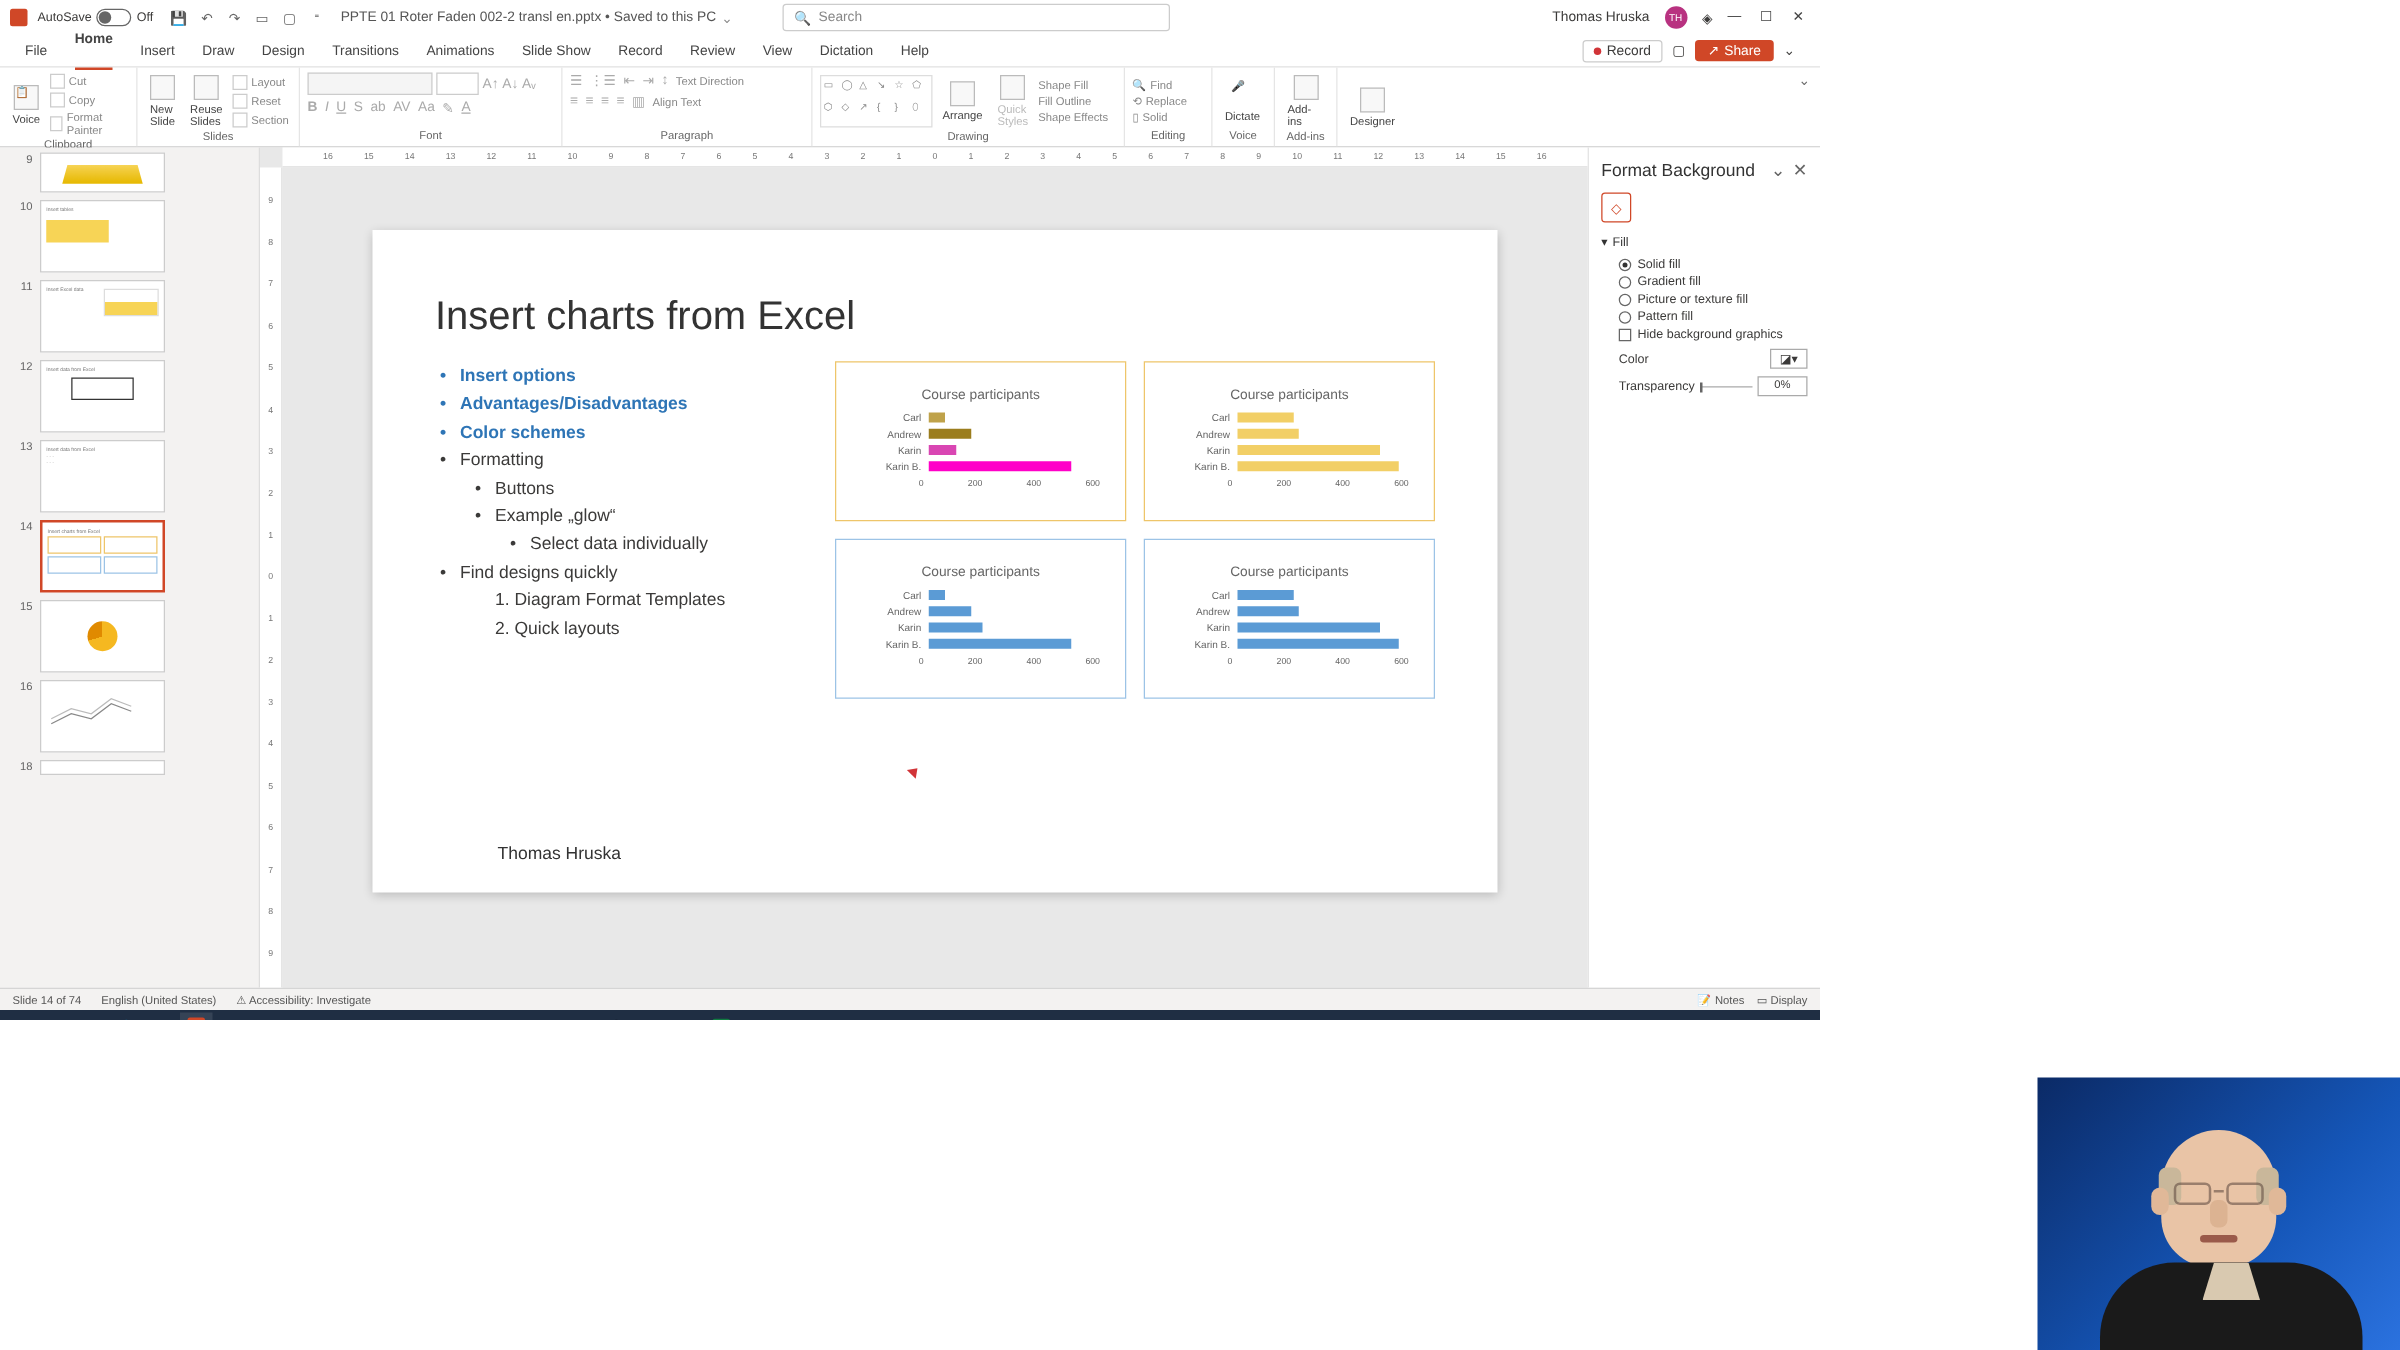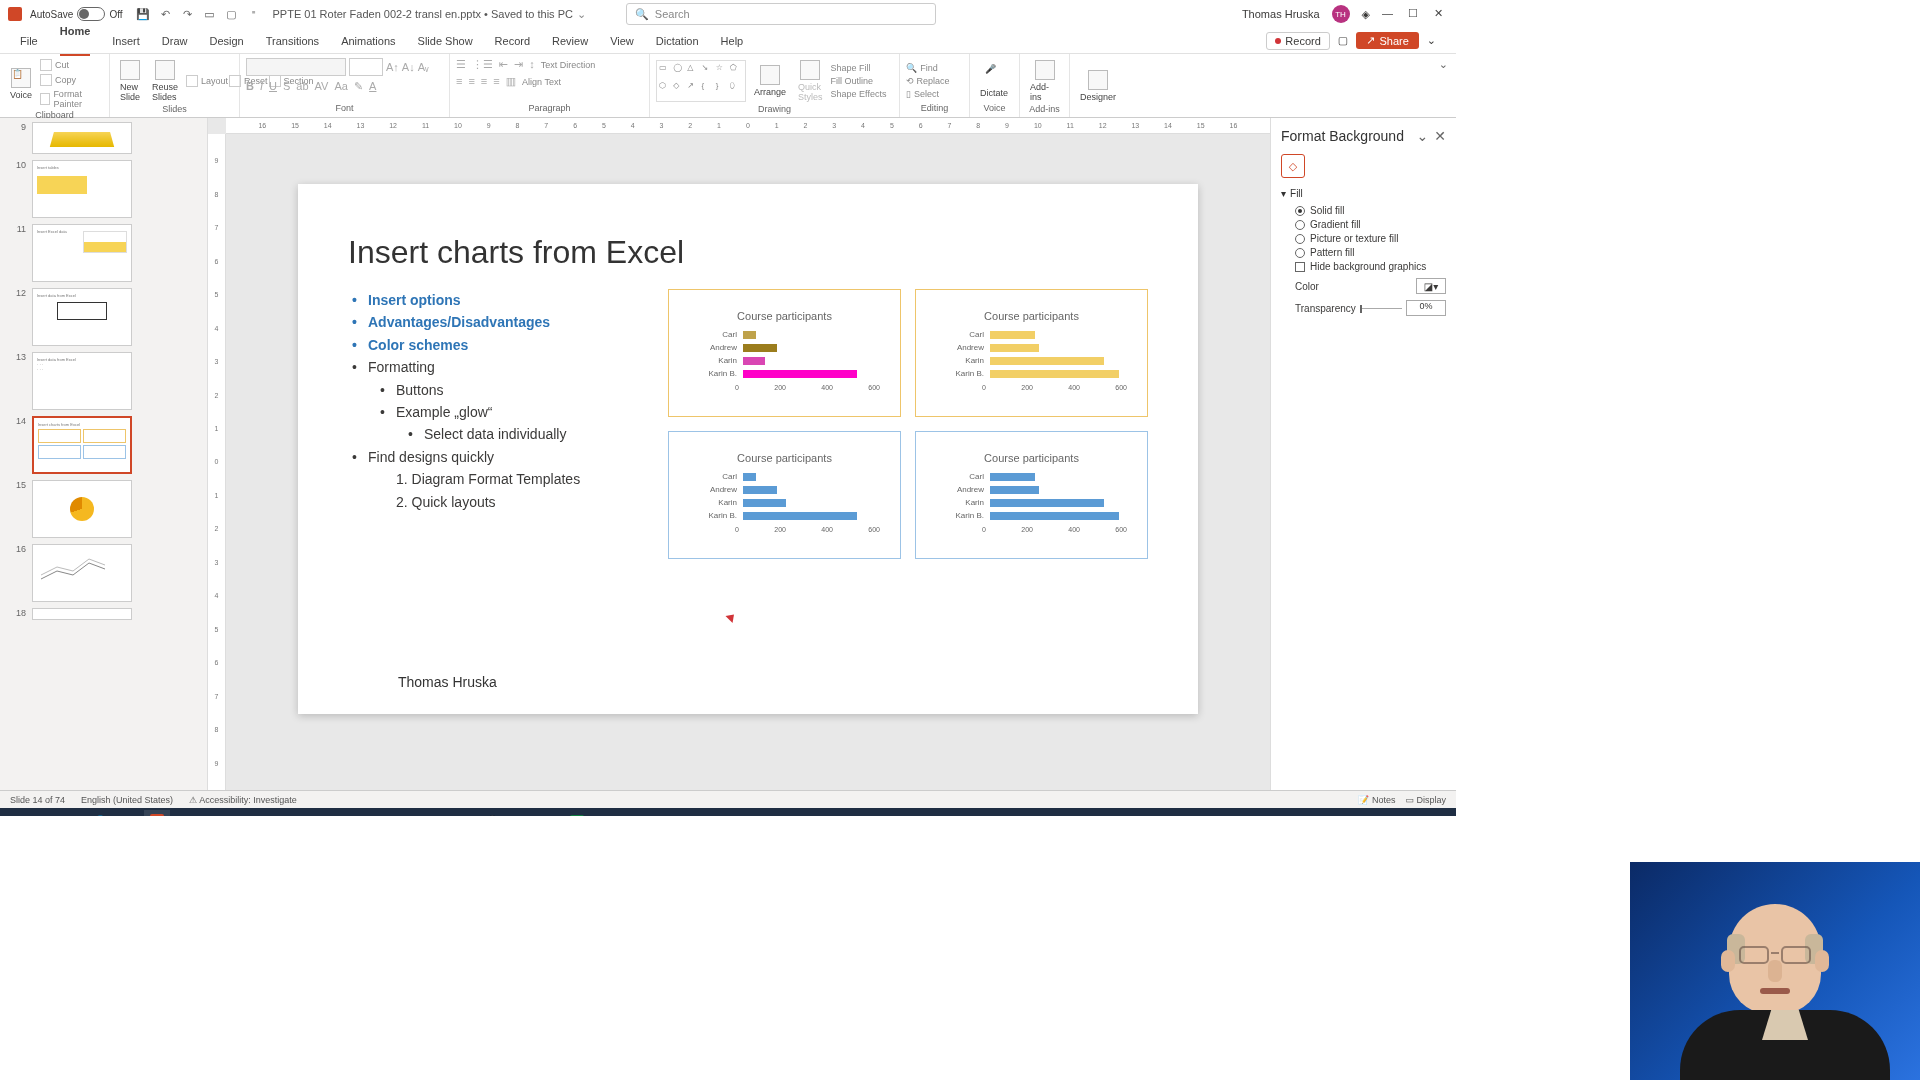--- a/index.html
+++ b/index.html
@@ -54,21 +54,21 @@
 .slide-text .b2{padding-left:48px;position:relative}
 .slide-text .b2::before{content:"•";position:absolute;left:32px}
 .slide-text .b3{padding-left:76px;position:relative}
 .slide-text .b3::before{content:"•";position:absolute;left:60px}
 .slide-text .n1{padding-left:48px}
 .slide-charts{flex:1;display:grid;grid-template-columns:1fr 1fr;gap:14px}
 .chart{border:1px solid #eec56a;background:#fff;padding:20px;height:128px}
 .chart.blueborder{border-color:#9cc3e6}
 .chart-title{text-align:center;font-size:11px;color:#666;margin-bottom:8px}
 .chart-body{display:flex;flex-direction:column;gap:4px;padding:0 8px}
-.bar-row{display:flex;align-items:flex-end;gap:6px}
+.bar-row{display:flex;align-items:flex-start;gap:6px}
 .bar-label{width:40px;text-align:right;font-size:8px;color:#666}
 .bar-track{flex:1;height:8px;position:relative}
 .bar{height:100%}
 .axis{display:flex;padding-left:46px;font-size:7px;color:#666;justify-content:space-between;margin-top:6px}
 .slide-footer{position:absolute;bottom:24px;left:100px;font-size:14px;color:#333}
 .format-pane{width:186px;background:#fff;border-left:1px solid #ddd;padding:10px 10px}
 .fp-title{font-size:14px;color:#333;margin-bottom:10px;display:flex;align-items:center;justify-content:space-between}
 .fp-icon{width:24px;height:24px;border:1px solid #d04727;border-radius:3px;margin-bottom:10px;display:flex;align-items:center;justify-content:center;color:#d04727}
 .fp-section{font-size:10px;color:#333;margin-bottom:6px;display:flex;align-items:center;gap:4px}
 .fp-opt{font-size:10px;margin-left:14px;margin-bottom:3px;display:flex;align-items:center;gap:5px}
@@ -193,21 +193,21 @@
       <div class="rbtn-lg">
           <div class="icon"></div>
           <span style="white-space:pre">New
 Slide</span>
         </div>
       <div class="rbtn-lg">
           <div class="icon"></div>
           <span style="white-space:pre">Reuse
 Slides</span>
         </div>
-      <div style="display:flex;gap:1px">
+      <div style="display:flex;flex-direction:column;gap:1px">
         <div class="rbtn-sm">
             <div class="icon"></div>
             <span>Layout</span>
           </div>
         <div class="rbtn-sm">
             <div class="icon"></div>
             <span>Reset</span>
           </div>
         <div class="rbtn-sm">
             <div class="icon"></div>
@@ -302,21 +302,21 @@
           </div>
       </div>
     </div>
     <div class="rgroup-label">Drawing</div>
   </div>
   <div class="rgroup" style="width:70px">
     <div class="rgroup-content">
         <div style="display:flex;flex-direction:column;gap:1px">
       <div class="rbtn-sm">🔍<span>Find</span></div>
       <div class="rbtn-sm">⟲<span>Replace</span></div>
-      <div class="rbtn-sm">▯<span>Select</span></div>
+      <div class="rbtn-sm">▯<span>Solid</span></div>
     </div>
       </div>
     <div class="rgroup-label">Editing</div>
   </div>
   <div class="rgroup" style="width:50px">
     <div class="rgroup-content">
         <div class="rbtn-lg">
           <div style="width:18px;height:22px;color:#2e75b6">🎤</div>
           <span>Dictate</span>
         </div>

